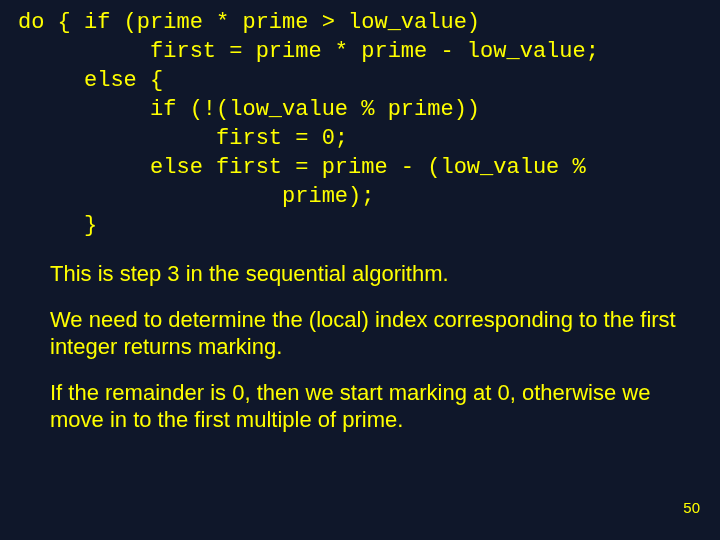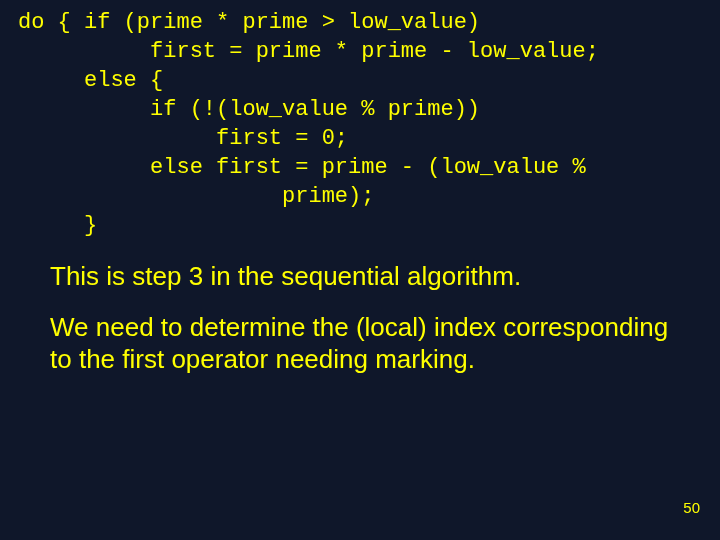--- a/index.html
+++ b/index.html
@@ -21,21 +21,21 @@
   .code-block {
     font-family: "Courier New", Courier, monospace;
     font-size: 22px;
     line-height: 1.32;
     color: #ffff00;
     white-space: pre;
     margin-bottom: 20px;
   }
   .explain {
     font-family: Arial, Helvetica, sans-serif;
-    font-size: 26px;
+    font-size: 22px;
     line-height: 1.25;
     color: #ffff00;
     margin: 0 24px 0 32px;
   }
   .explain p {
     margin: 0 0 18px 0;
   }
   .page-num {
     position: absolute;
     right: 20px;
@@ -54,18 +54,19 @@
 <span>          first = prime * prime - low_value;</span>
 <span>     else {</span>
 <span>          if (!(low_value % prime))</span>
 <span>               first = 0;</span>
 <span>          else first = prime - (low_value %</span>
 <span>                    prime);</span>
 <span>     }</span></div>
 
   <div class="explain">
     <p>This is step 3 in the sequential algorithm.</p>
-    <p>We need to determine the (local) index corresponding to the first operator needing marking.</p>
+    <p>We need to determine the (local) index corresponding to the first integer returns marking.</p>
+    <p>If the remainder is 0, then we start marking at 0, otherwise we move in to the first multiple of prime.</p>
   </div>
 
   <div class="page-num">50</div>
 
 </div>
 
 </body></html>

